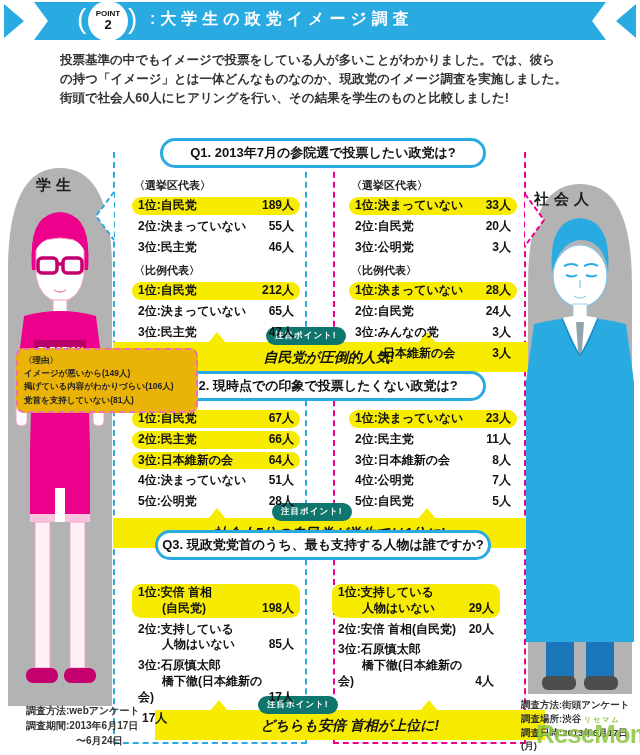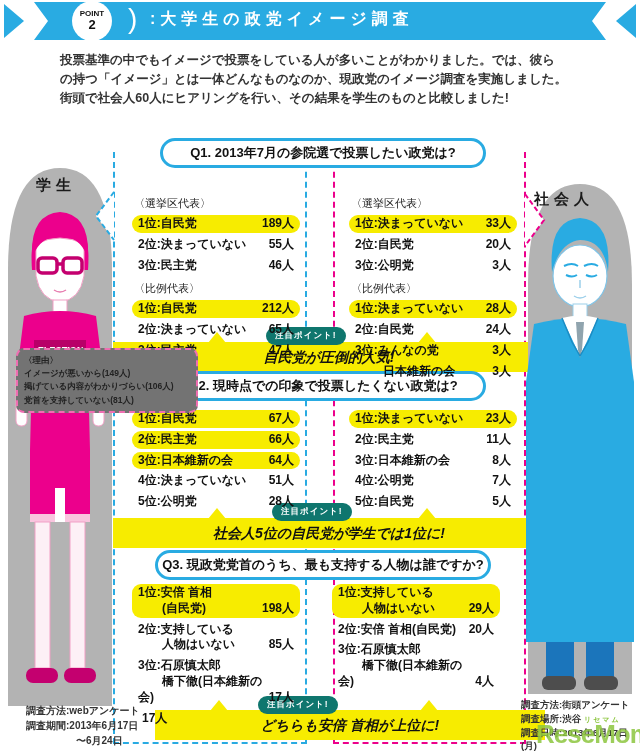--- a/index.html
+++ b/index.html
@@ -8,63 +8,63 @@
   .abs{position:absolute;}
 
   
   .hdr{position:absolute;left:0;top:0;width:640px;height:42px;}
   .hdr-band{position:absolute;left:34px;right:34px;top:2px;height:38px;background:#29ABE2;
     clip-path:polygon(0 0,100% 0,calc(100% - 14px) 50%,100% 100%,0 100%,14px 50%);}
   .tri-l{position:absolute;left:4px;top:4px;width:0;height:0;
     border-top:17px solid transparent;border-bottom:17px solid transparent;border-left:20px solid #29ABE2;}
   .tri-r{position:absolute;right:4px;top:4px;width:0;height:0;
     border-top:17px solid transparent;border-bottom:17px solid transparent;border-right:20px solid #29ABE2;}
-  .pbadge{position:absolute;left:72px;top:1px;width:40px;height:40px;border-radius:50%;background:#fff;
+  .pbadge{position:absolute;left:88px;top:1px;width:40px;height:40px;border-radius:50%;background:#fff;
     text-align:center;color:#111;}
   .pbadge .pt{display:block;font-size:8px;font-weight:bold;margin-top:9px;line-height:1;}
   .pbadge .pn{display:block;font-size:13px;font-weight:bold;line-height:1.1;}
   .paren{position:absolute;top:3px;color:#fff;font-size:28px;font-weight:normal;}
   .hdr-title{position:absolute;left:150px;top:9px;width:400px;color:#fff;font-size:16px;font-weight:bold;letter-spacing:5px;}
 
   
   .intro{position:absolute;left:60px;top:51px;width:524px;font-size:12.5px;font-weight:bold;
     color:#333;line-height:1.52;white-space:pre-line;}
 
   
   .dbox{position:absolute;box-sizing:border-box;border:2px dashed #29ABE2;border-top:none;}
   .dbox.mag{border-color:#EC008C;}
 
   
   .qpill{position:absolute;height:24px;background:#fff;border:3px solid #29ABE2;border-radius:16px;
     text-align:center;line-height:24px;font-size:13px;font-weight:bold;color:#111;}
 
   
   .col{position:absolute;width:168px;}
-  .sech{font-size:11px;font-weight:normal;color:#222;margin:20px 0 4px;padding-left:2px;}
+  .sech{font-size:11px;font-weight:bold;color:#222;margin:2px 0 4px;padding-left:2px;}
   .row{display:flex;justify-content:space-between;align-items:flex-end;
     font-size:12px;font-weight:bold;color:#111;margin-bottom:3px;line-height:1.32;padding:1px 6px;}
   .row .lbl{white-space:pre-line;}
   .row .val{white-space:nowrap;margin-left:4px;}
   .hl{background:#F7EC00;border-radius:9px;}
   .ind{padding-left:34px;}
   .mt{margin-top:7px;}
 
   
   .band{position:absolute;height:30px;background:#F7EC00;font-style:italic;}
   .band .btxt{display:block;text-align:center;line-height:30px;font-size:14px;font-weight:bold;color:#111;}
   .tri{position:absolute;top:-10px;width:0;height:0;border-left:9px solid transparent;
     border-right:9px solid transparent;border-bottom:11px solid #F7EC00;}
   .nbadge{position:absolute;background:#0f766e;color:#fff;font-size:8.5px;font-weight:bold;
     border-radius:10px;padding:3px 9px;letter-spacing:1px;}
 
   
   .figlabel{position:absolute;font-size:15px;font-weight:bold;letter-spacing:5px;color:#1a1a1a;}
 
   
-  .reason{position:absolute;left:16px;top:348px;width:166px;background:#737373;border:2px dashed #F06EB2;
+  .reason{position:absolute;left:16px;top:348px;width:166px;background:#eab308;border:2px dashed #F06EB2;
     border-radius:8px;padding:4px 6px;font-size:8.5px;font-weight:bold;color:#222;line-height:1.55;}
   .reason .rlines{white-space:pre-line;}
 
   
   .foot{position:absolute;font-weight:bold;color:#333;white-space:pre-line;}
   .foot.l{left:26px;top:703px;font-size:10px;line-height:1.5;}
   .foot.r{left:521px;top:698px;font-size:9.5px;line-height:1.45;}
   .wm-kana{position:absolute;left:584px;top:715px;font-size:7px;color:#8DC63F;letter-spacing:2px;font-weight:bold;}
   .wm-name{position:absolute;left:536px;top:719px;font-size:26px;font-weight:bold;color:#8DC63F;opacity:.85;letter-spacing:-1px;}
 </style>
@@ -108,21 +108,21 @@
     <i class="tri" style="left:265px"></i>
     <span class="btxt">どちらも安倍 首相が上位に!</span>
   </div>
 
   <div class="nbadge" style="left:266px;top:327px;">注目ポイント!</div>
   <div class="nbadge" style="left:272px;top:503px;">注目ポイント!</div>
   <div class="nbadge" style="left:258px;top:696px;">注目ポイント!</div>
 
   <div class="qpill" style="left:160px;top:138px;width:320px;">Q1. 2013年7月の参院選で投票したい政党は?</div>
   <div class="qpill" style="left:160px;top:371px;width:320px;">Q2. 現時点での印象で投票したくない政党は?</div>
-  <div class="qpill" style="left:155px;top:550px;width:330px;">Q3. 現政党党首のうち、最も支持する人物は誰ですか?</div>
+  <div class="qpill" style="left:155px;top:530px;width:330px;">Q3. 現政党党首のうち、最も支持する人物は誰ですか?</div>
 
   <div class="col" style="left:132px;top:176px;">
     <div class="sech">〈選挙区代表〉</div>
     <div class="row hl">
         <span class="lbl">1位:自民党</span>
         <span class="val">189人</span>
       </div>
     <div class="row">
         <span class="lbl">2位:決まっていない</span>
         <span class="val">55人</span>

